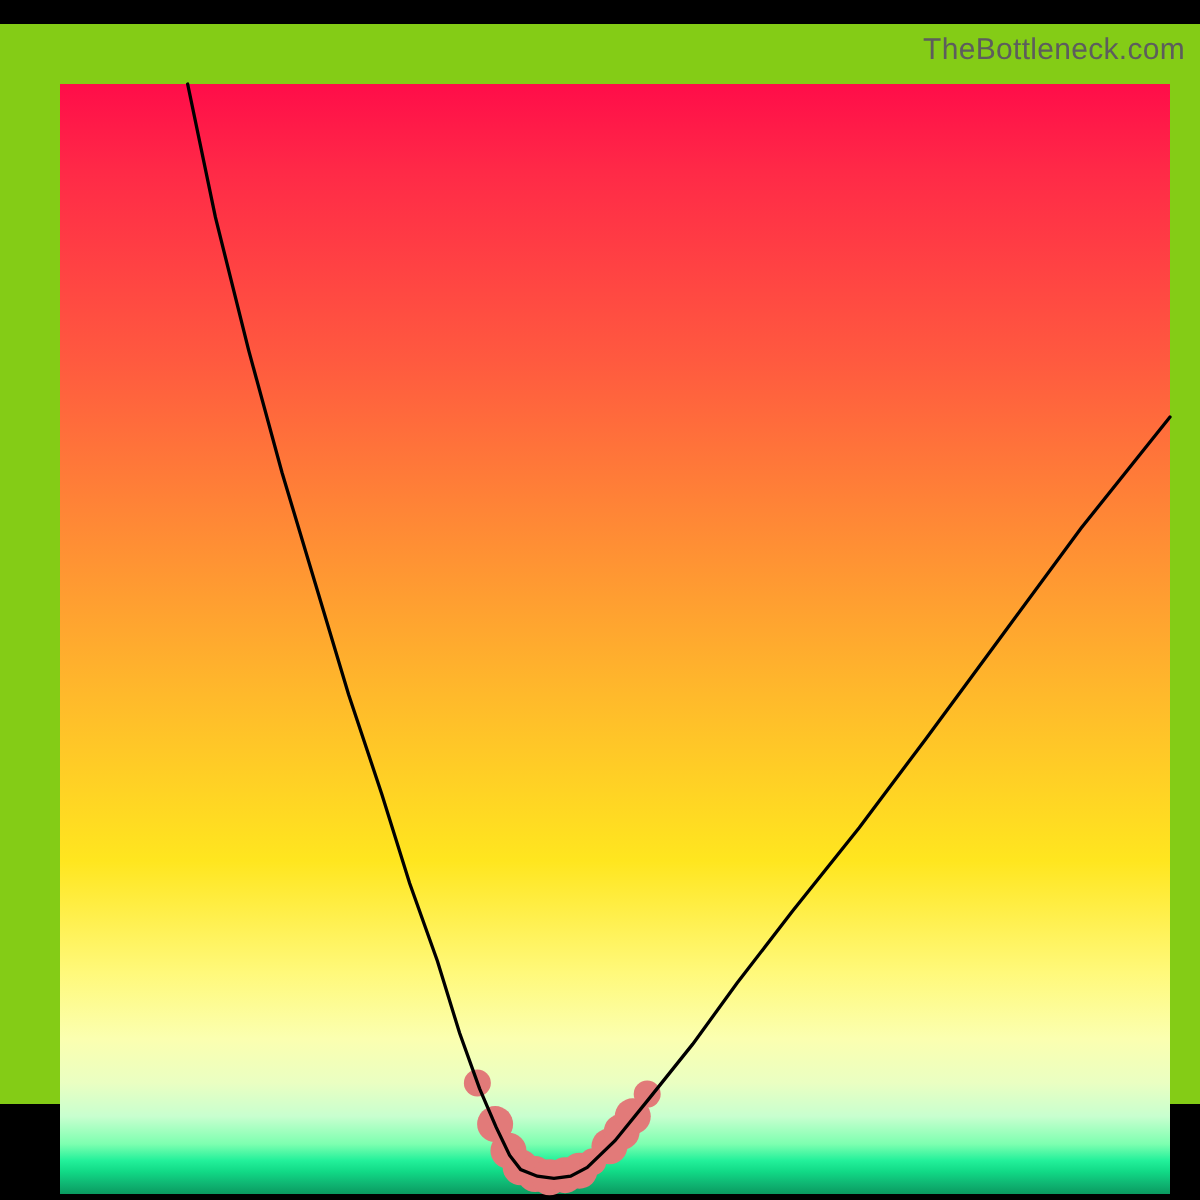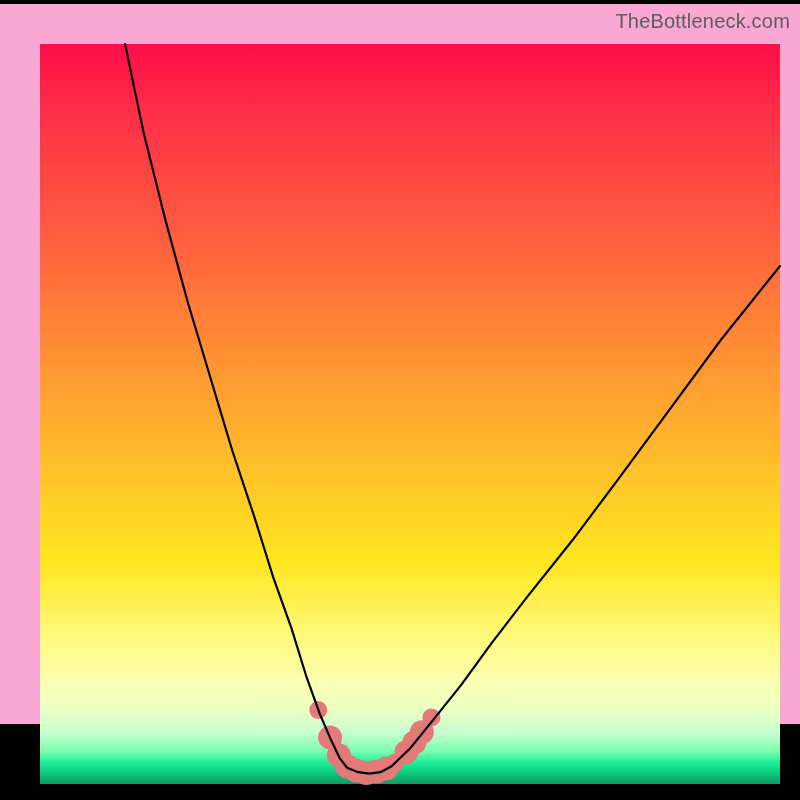--- a/index.html
+++ b/index.html
@@ -7,24 +7,24 @@
     padding: 0;
     width: 800px;
     height: 800px;
     background: #000;
     overflow: hidden;
     font-family: -apple-system, BlinkMacSystemFont, "Segoe UI", Arial, sans-serif;
   }
   .frame {
     position: absolute;
     left: 0;
-    top: 4px;
+    top: 16px;
     width: 800px;
     height: 720px;
-    background: #f9a8d4;
+    background: #84cc16;
   }
   .plot-area {
     position: absolute;
     left: 40px;
     top: 40px;
     width: 740px;
     height: 740px;
     
     background: linear-gradient(
       to bottom,

